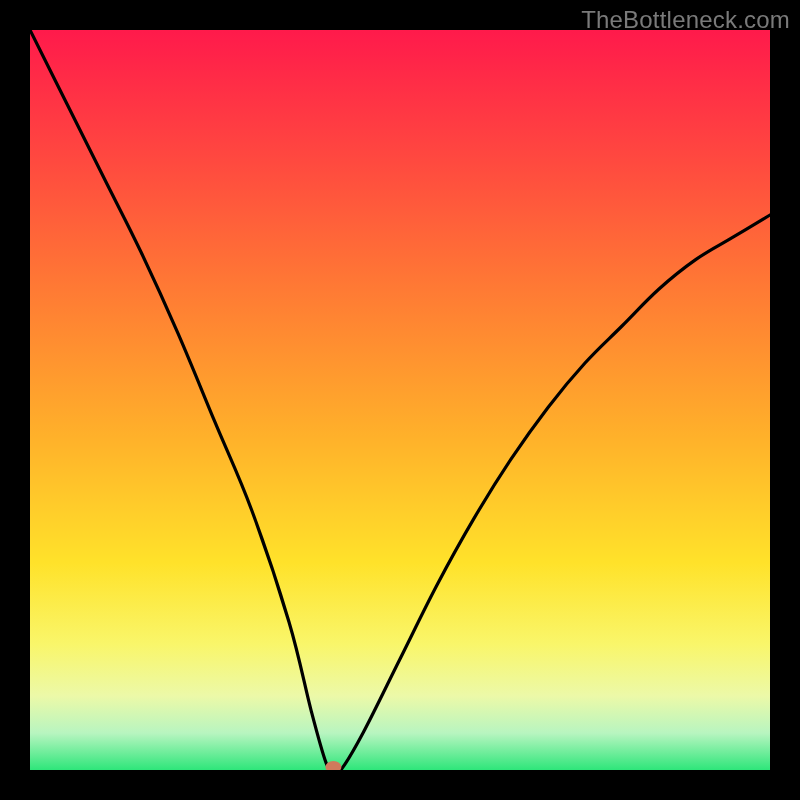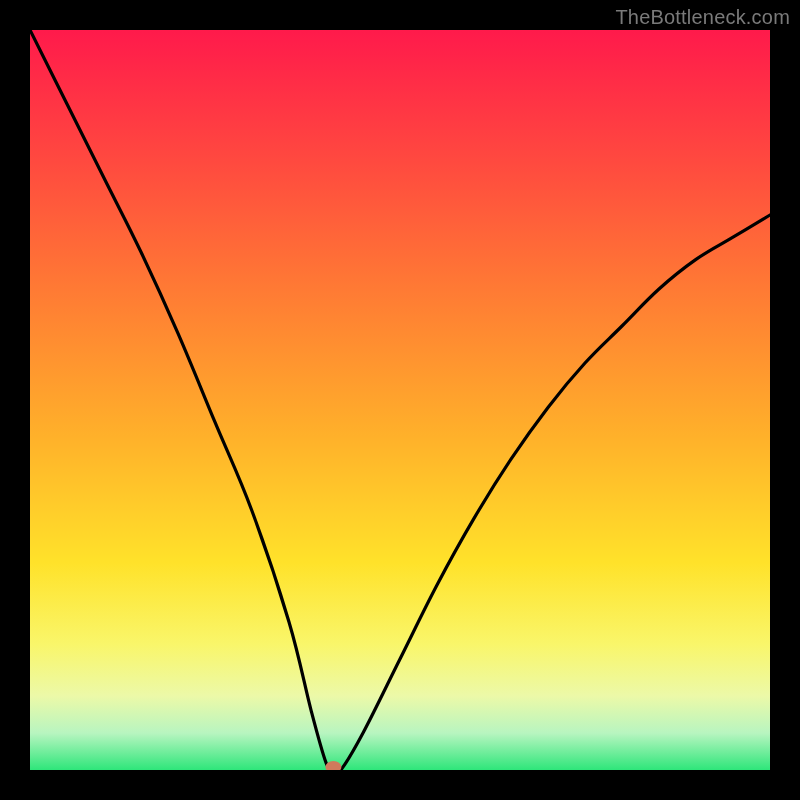--- a/index.html
+++ b/index.html
@@ -42,21 +42,21 @@
     left: 0;
     top: 0;
     width: 740px;
     height: 740px;
   }
   .watermark {
     position: absolute;
     top: 6px;
     right: 10px;
     color: #7a7a7a;
-    font-size: 20px;
+    font-size: 24px;
     font-weight: 500;
     letter-spacing: 0.2px;
     user-select: none;
   }
 </style>
 </head>
 <body>
 
 <div class="frame">
 

